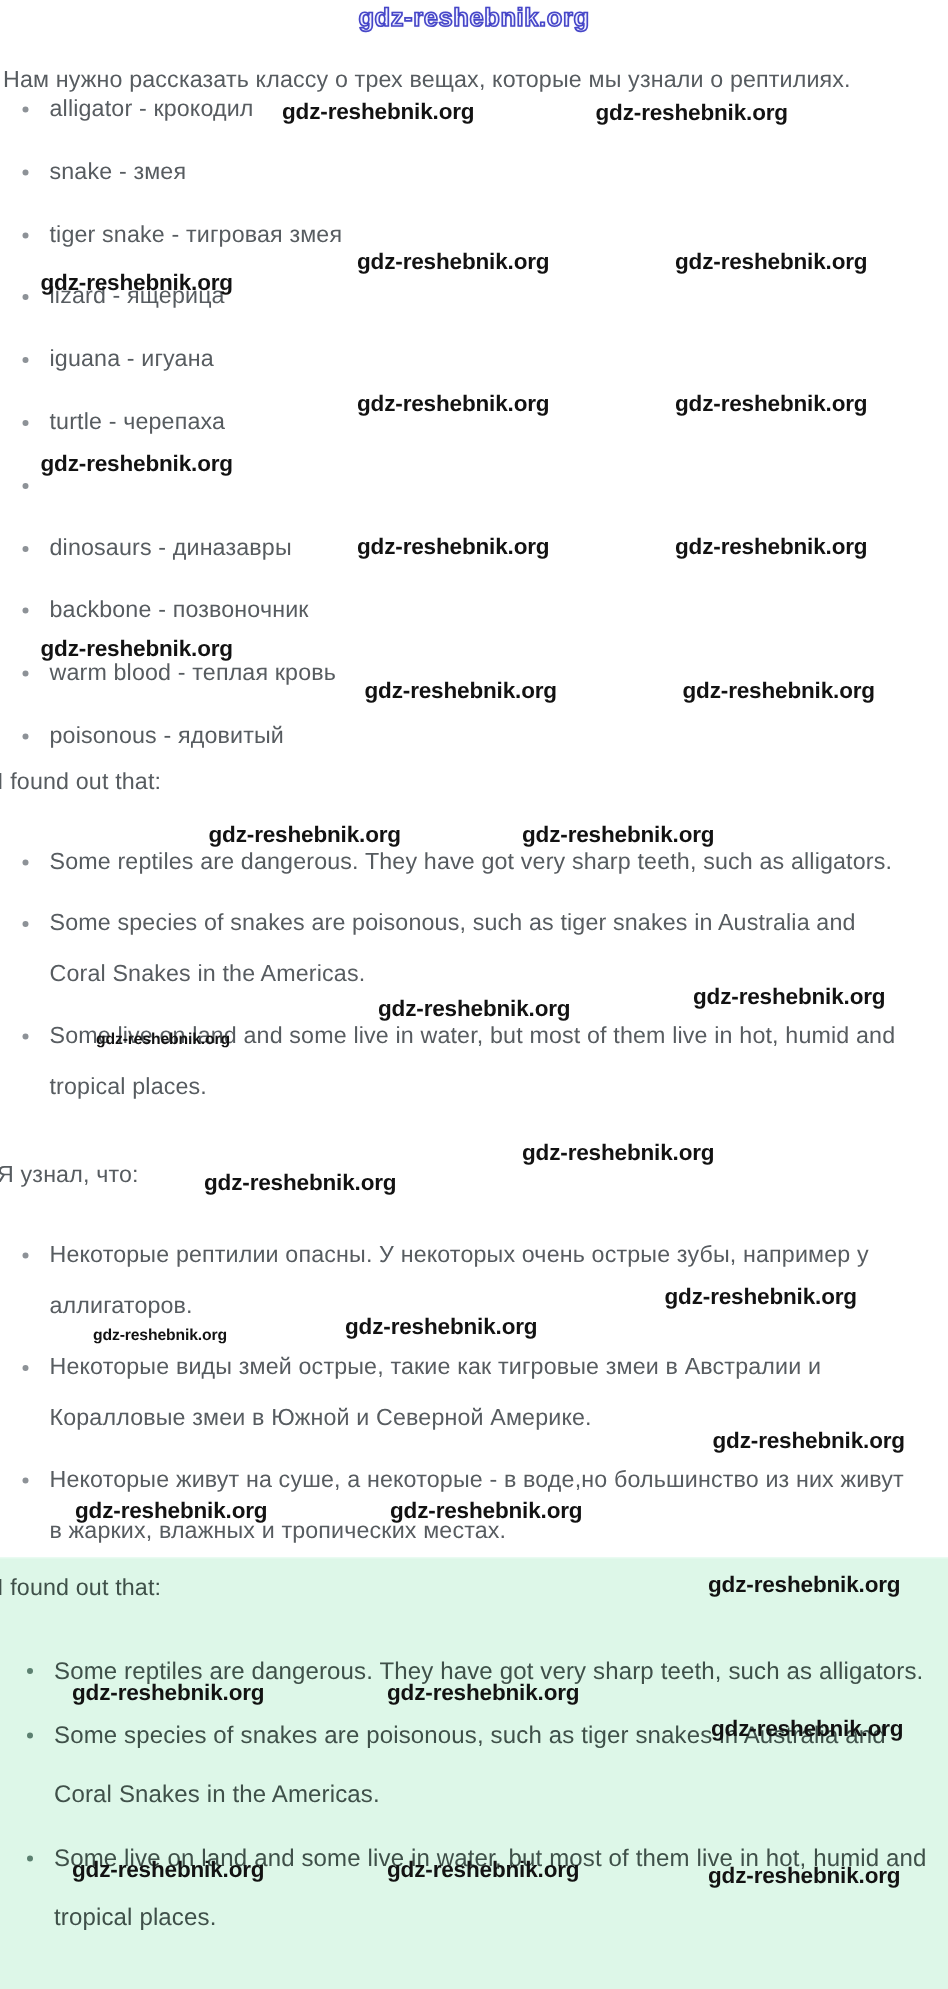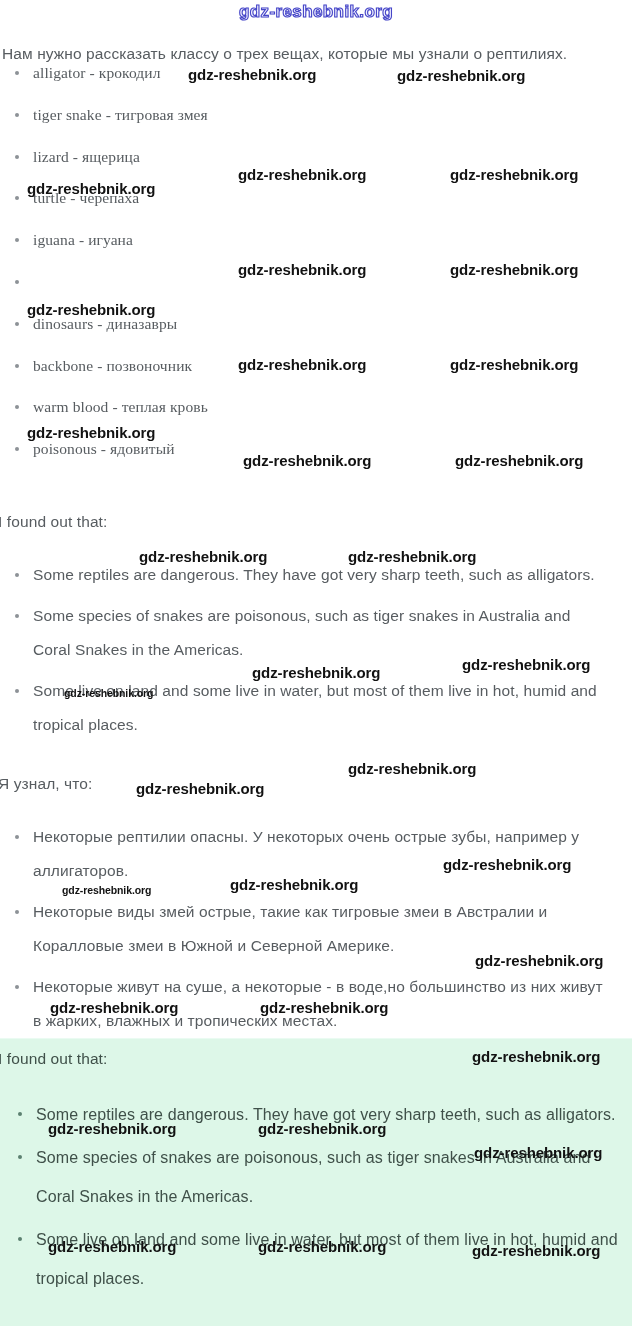--- a/index.html
+++ b/index.html
@@ -19,21 +19,21 @@
   }
 
   .intro{
     position:absolute;top:44px;left:2px;width:620px;margin:0;
     font-size:15.5px;line-height:20px;color:#575c60;letter-spacing:.1px;
   }
 
   
   .vocab{position:absolute;top:63px;left:0;margin:0;padding:0;list-style:none;width:632px;}
   .vocab li{position:relative;height:41.8px;padding-left:33px;box-sizing:border-box;
-    font-size:15.5px;line-height:20px;color:#575c60;letter-spacing:.1px;font-family:Liberation Serif, serif;}
+    font-size:15.5px;line-height:20px;color:#575c60;letter-spacing:.1px;}
   .vocab .dot{position:absolute;left:15px;top:8px;width:4px;height:4px;border-radius:50%;background:#8d9297;}
 
   
   .sec{position:absolute;left:0;width:632px;}
   .sec-heading{font-size:15.5px;line-height:20px;color:#575c60;margin:0 0 0 -2px;letter-spacing:.1px;}
   .bullets{margin:26px 0 0 0;padding:0;list-style:none;}
   .bullets li{position:relative;margin:0 0 7px 0;padding-left:33px;width:575px;box-sizing:content-box;
     font-size:15.5px;line-height:34px;color:#575c60;letter-spacing:.1px;}
   .bullets .dot{position:absolute;left:15px;top:15px;width:4px;height:4px;border-radius:50%;background:#8d9297;}
 
@@ -64,24 +64,25 @@
 <body>
 
 <div class="page">
 
   <div class="header-wm">gdz-reshebnik.org</div>
 
   <p class="intro">Нам нужно рассказать классу о трех вещах, которые мы узнали о рептилиях.</p>
 
   <ul class="vocab">
       <li><span class="dot"></span><span>alligator - крокодил</span></li>
+      <li><span class="dot"></span><span>snake - змея</span></li>
       <li><span class="dot"></span><span>tiger snake - тигровая змея</span></li>
       <li><span class="dot"></span><span>lizard - ящерица</span></li>
+      <li><span class="dot"></span><span>iguana - игуана</span></li>
       <li><span class="dot"></span><span>turtle - черепаха</span></li>
-      <li><span class="dot"></span><span>iguana - игуана</span></li>
       <li><span class="dot"></span></li>
       <li><span class="dot"></span><span>dinosaurs - диназавры</span></li>
       <li><span class="dot"></span><span>backbone - позвоночник</span></li>
       <li><span class="dot"></span><span>warm blood - теплая кровь</span></li>
       <li><span class="dot"></span><span>poisonous - ядовитый</span></li>
     </ul>
 
   <div class="sec sec-english">
     <div class="sec-heading">I found out that:</div>
     <ul class="bullets">

